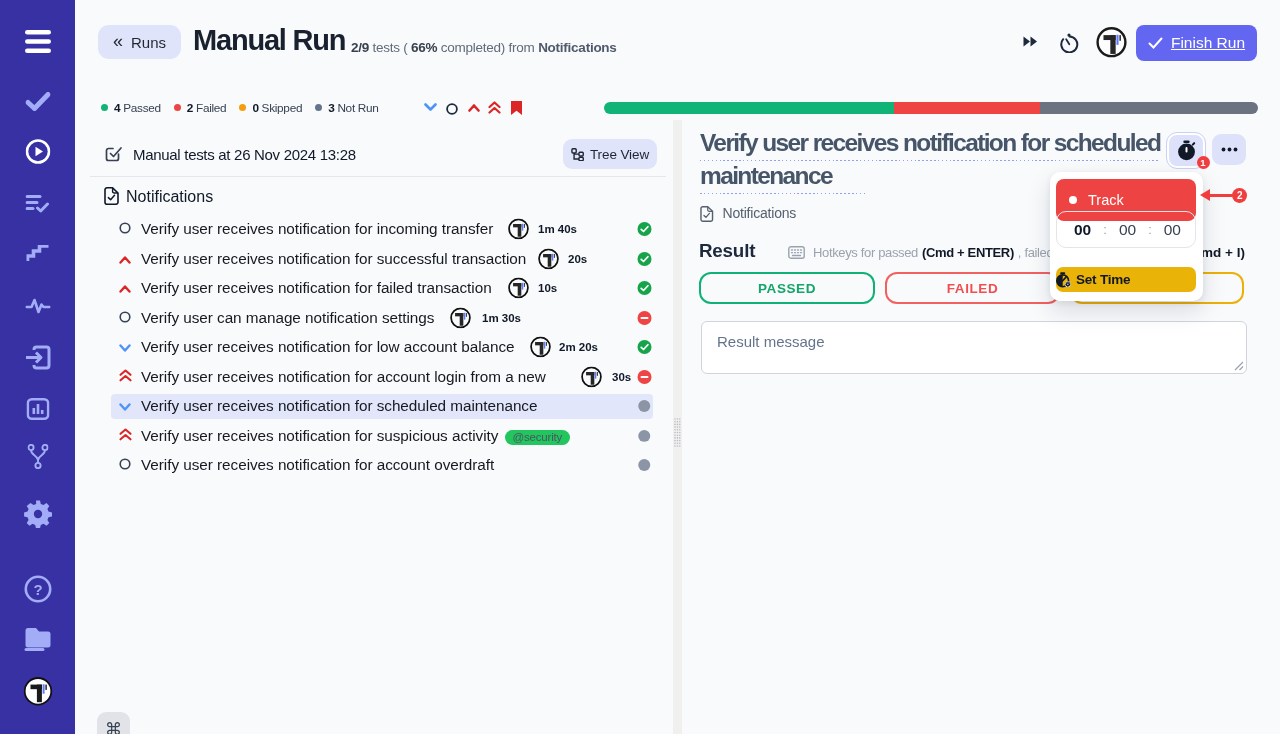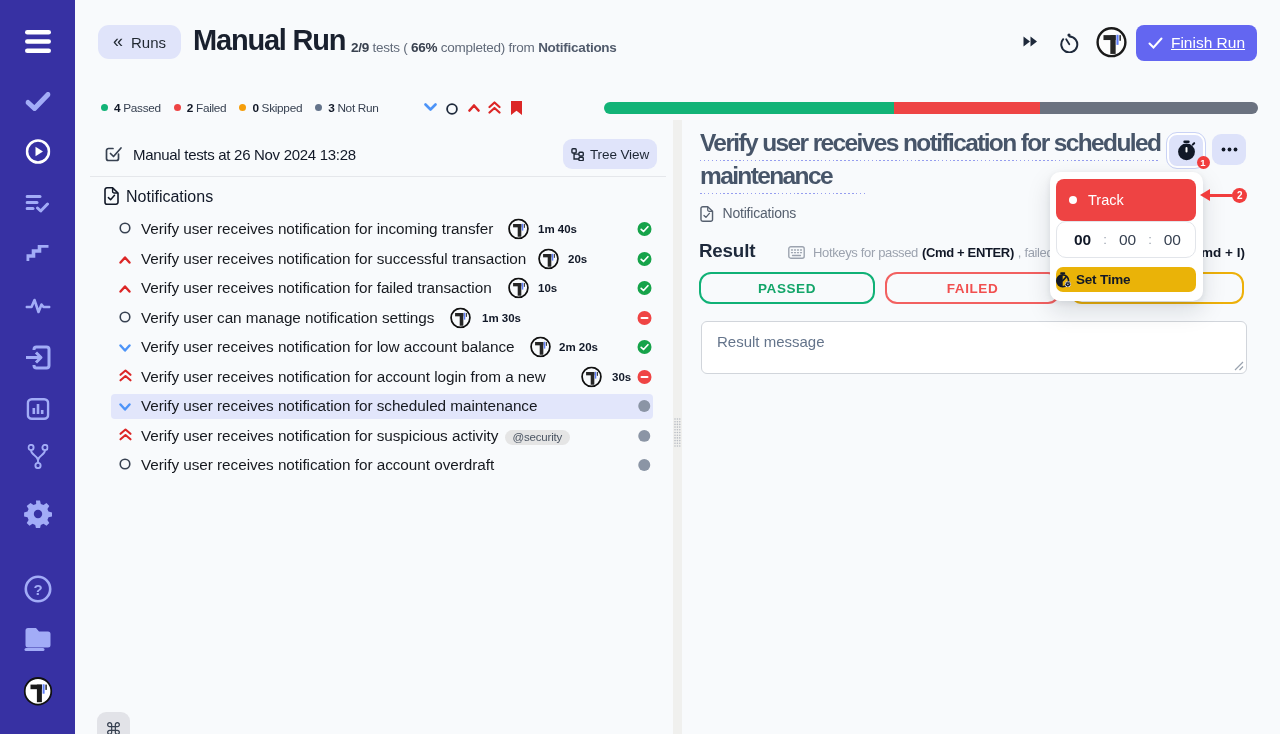--- a/index.html
+++ b/index.html
@@ -35,21 +35,21 @@
   #notifhead { left:126px; top:188px; font-size:16px; color:#111827; }
 
   .row { position:absolute; left:90px; width:570px; height:29px; }
   .row .st { position:absolute; left:29px; top:50%; transform:translateY(-50%); }
   .row .txt { position:absolute; left:51px; top:50%; transform:translateY(-50%); font-size:15.3px; letter-spacing:-0.04px; color:#16191f; white-space:nowrap; }
   .row .tlogo { position:absolute; top:50%; transform:translateY(-50%); }
   .row .time { position:absolute; top:50%; transform:translateY(-50%); font-size:11.5px; font-weight:bold; color:#111827; }
   .row .mark { position:absolute; left:547px; top:50%; transform:translateY(-50%); }
   #selrow { left:111px; top:393.5px; width:542px; height:25px; background:#e2e6fb; border-radius:4px; }
 
-  .tag { background:#e5e5e5; color:#4b5563; font-size:11.5px; letter-spacing:-0.2px; padding:1px 8px 2px; border-radius:8px; margin-left:2px; }
+  .tag { background:#22c55e; color:#4b5563; font-size:11.5px; letter-spacing:-0.2px; padding:1px 8px 2px; border-radius:8px; margin-left:2px; }
 
   
   #vdiv { left:673px; top:120px; width:9px; height:614px; background:#f0f0ee; }
 
   
   #rtitle { left:700px; top:128px; font-size:24.5px; font-weight:bold; color:#475569; line-height:30px; letter-spacing:-1.62px; white-space:nowrap; }
   #rtitle .ul { display:inline-block; padding-bottom:3px; margin-bottom:0px; background-image:repeating-linear-gradient(to right, #959def 0 1.5px, transparent 1.5px 3.9px); background-position:0 100%; background-size:100% 1.5px; background-repeat:no-repeat; }
   #bc { left:700px; top:204px; font-size:14px; letter-spacing:-0.2px; color:#56606f; display:flex; gap:9px; align-items:center; }
   #resulth { left:699px; top:240px; font-size:18.8px; letter-spacing:-0.2px; font-weight:bold; color:#1e293b; }
   #hotkeys { left:788px; top:245px; font-size:13px; letter-spacing:-0.35px; color:#9ca3af; display:flex; align-items:center; gap:4px; }
@@ -65,21 +65,21 @@
     display:flex; align-items:center; justify-content:center; }
   #dotsBtn { left:1212px; top:134px; width:34px; height:31px; background:#dde2fa; border-radius:9px;
     display:flex; align-items:center; justify-content:center; color:#111827; font-weight:bold; letter-spacing:1px; font-size:13px; }
 
   
   #popup { left:1050px; top:172px; width:153px; height:129px; background:#fff; border-radius:10px;
     box-shadow:0 10px 24px rgba(15,23,42,.13), 0 2px 6px rgba(15,23,42,.08); }
   #trackBtn { position:absolute; left:6px; top:7px; width:140px; height:42px; background:#ee4343; border-radius:8px;
     color:#fff; font-size:14.5px; display:flex; align-items:center; gap:11px; padding-left:13px; }
   #trackBtn .rec { width:8px; height:8px; background:#fff; border-radius:50%; }
-  #timebox { position:absolute; left:6px; top:49px; width:140px; height:37px; border:1px solid #e2e5ea; border-radius:10px;
+  #timebox { position:absolute; left:6px; top:39px; width:140px; height:37px; border:1px solid #e2e5ea; border-radius:10px;
     display:flex; align-items:center; justify-content:space-between; padding:0 14px 0 17px; font-size:15.5px; color:#374151; }
   #timebox b { color:#111827; }
   #timebox .c { color:#9ca3af; font-size:13px; }
   #setTime { position:absolute; left:6px; top:95px; width:140px; height:25px; background:#eab308; border-radius:7px;
     display:flex; align-items:center; gap:4px; font-size:13.5px; font-weight:bold; letter-spacing:-0.2px; color:#111827; }
 
   
   .annc { position:absolute; background:#f13d3d; border-radius:50%; color:#fff; font-weight:bold;
     display:flex; align-items:center; justify-content:center; }
   #ann1 { left:1196.5px; top:156px; width:13px; height:13px; font-size:9.5px; }

